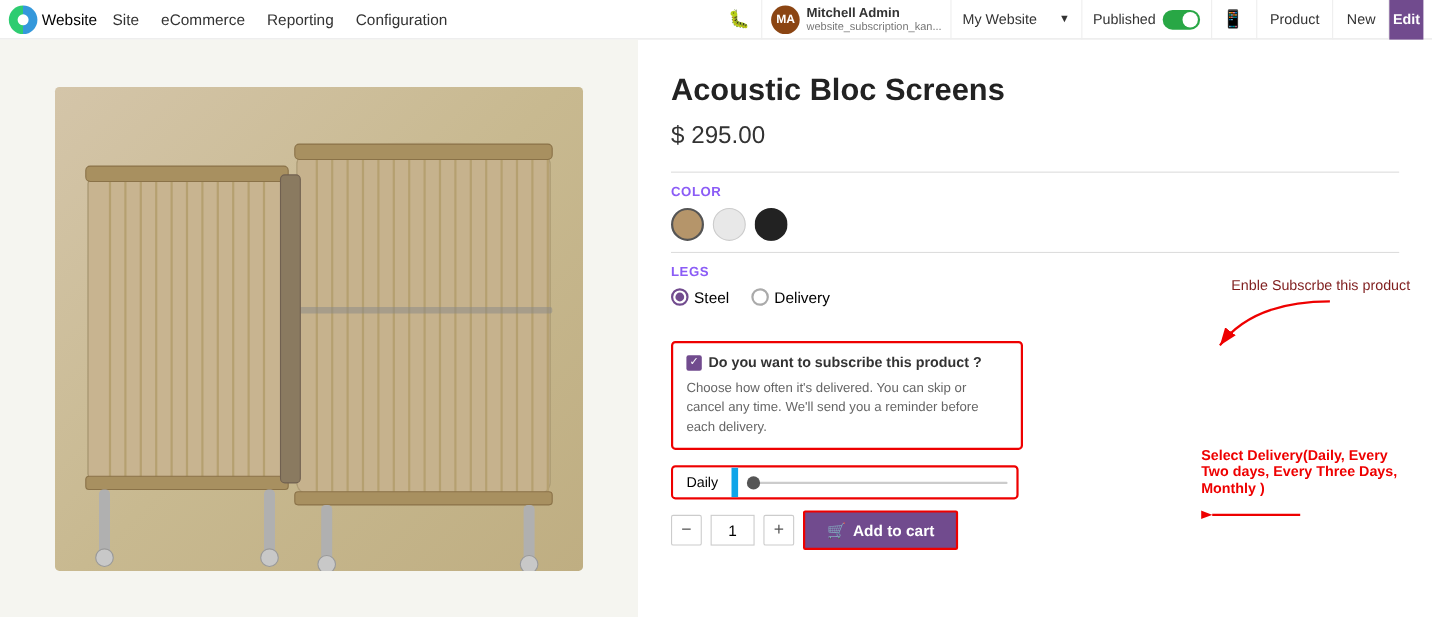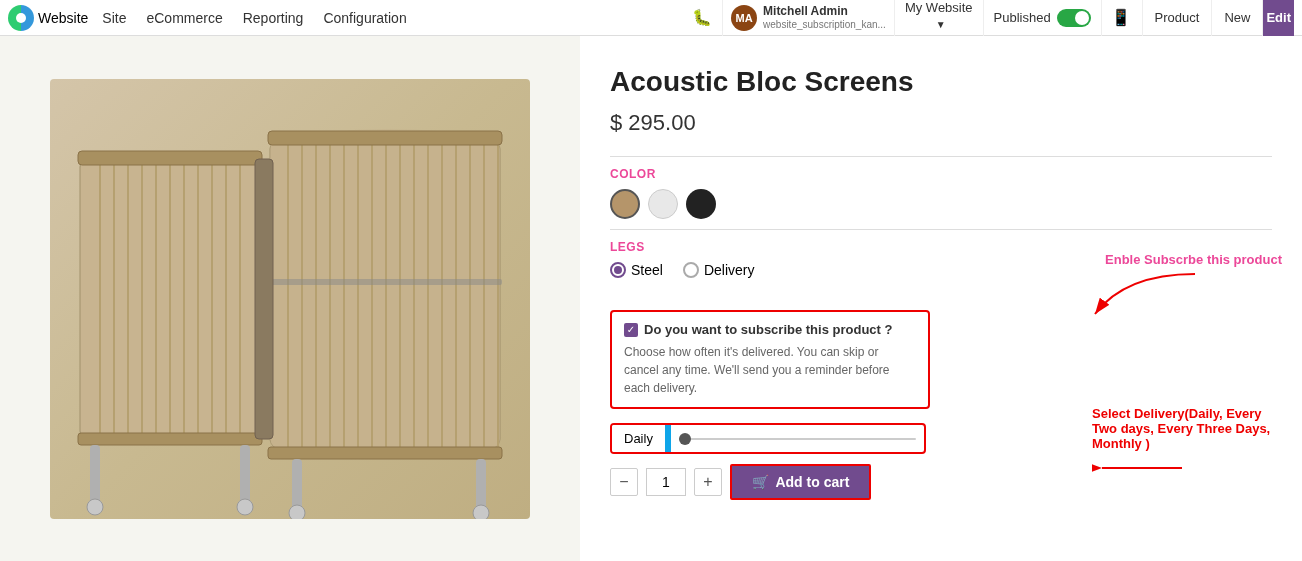--- a/index.html
+++ b/index.html
@@ -47,28 +47,27 @@
     .user-avatar {
       width: 26px; height: 26px; border-radius: 50%;
       background: #8b4513;
       display: flex; align-items: center; justify-content: center;
       color: #fff; font-size: 11px; font-weight: bold;
     }
     .user-info { display: flex; flex-direction: column; line-height: 1.2; }
     .user-name { font-size: 12px; font-weight: bold; color: #333; }
     .user-sub { font-size: 10px; color: #777; text-align: center; }
     .nav-website-btn {
-      display: flex; align-items: center; gap: 4px;
+      display: flex; align-items: center; gap: 16px;
       padding: 0 10px;
       height: 36px;
       cursor: pointer;
       font-size: 13px;
       color: #333;
       border-right: 1px solid #eee;
-      flex-direction: column;
     }
     .nav-published {
       display: flex; align-items: center; gap: 6px;
       padding: 0 10px;
       height: 36px;
       font-size: 13px;
       color: #333;
       border-right: 1px solid #eee;
     }
     .toggle-switch {
@@ -143,21 +142,21 @@
     }
     .product-price {
       font-size: 22px; color: #333;
       margin-bottom: 20px;
     }
     .section-divider {
       border: none; border-top: 1px solid #ddd;
       margin: 10px 0;
     }
     .option-label {
-      font-size: 12px; font-weight: bold; color: #ec4899;
+      font-size: 12px; font-weight: bold; color: #8b5cf6;
       text-transform: uppercase;
       letter-spacing: 0.5px;
       margin-bottom: 8px;
       margin-top: 10px;
     }
     .color-options {
       display: flex; gap: 8px; align-items: center;
       margin-bottom: 10px;
     }
     .color-swatch {
@@ -452,21 +451,21 @@
       <button class="qty-btn">−</button>
       <input class="qty-input" type="text" value="1" style="">
       <button class="qty-btn">+</button>
       <button class="add-to-cart-btn">
         <span>🛒</span>
         <span>Add to cart</span>
       </button>
     </div>
 
     <div style="position:absolute; top: 215px; right: 20px; pointer-events: none;">
-      <span style="color:#ec4899; font-size:13px; font-weight:bold;margin-left:20px;">Enble Subscrbe this product</span>
+      <span style="color:#7f1d1d; font-size:13px; font-weight:normal;margin-left:20px;">Enble Subscrbe this product</span>
       
       <svg width="120" height="50" viewBox="0 0 120 50" style="display:block; margin-top:2px;">
         <defs>
           <marker id="arrowhead1" markerWidth="8" markerHeight="6" refX="8" refY="3" orient="auto">
             <polygon points="0 0, 8 3, 0 6" fill="#e00"></polygon>
           </marker>
         </defs>
         <path d="M 110,5 Q 40,5 10,45" stroke="#e00" stroke-width="2" fill="none" marker-end="url(#arrowhead1)"></path>
       </svg>
     </div>

